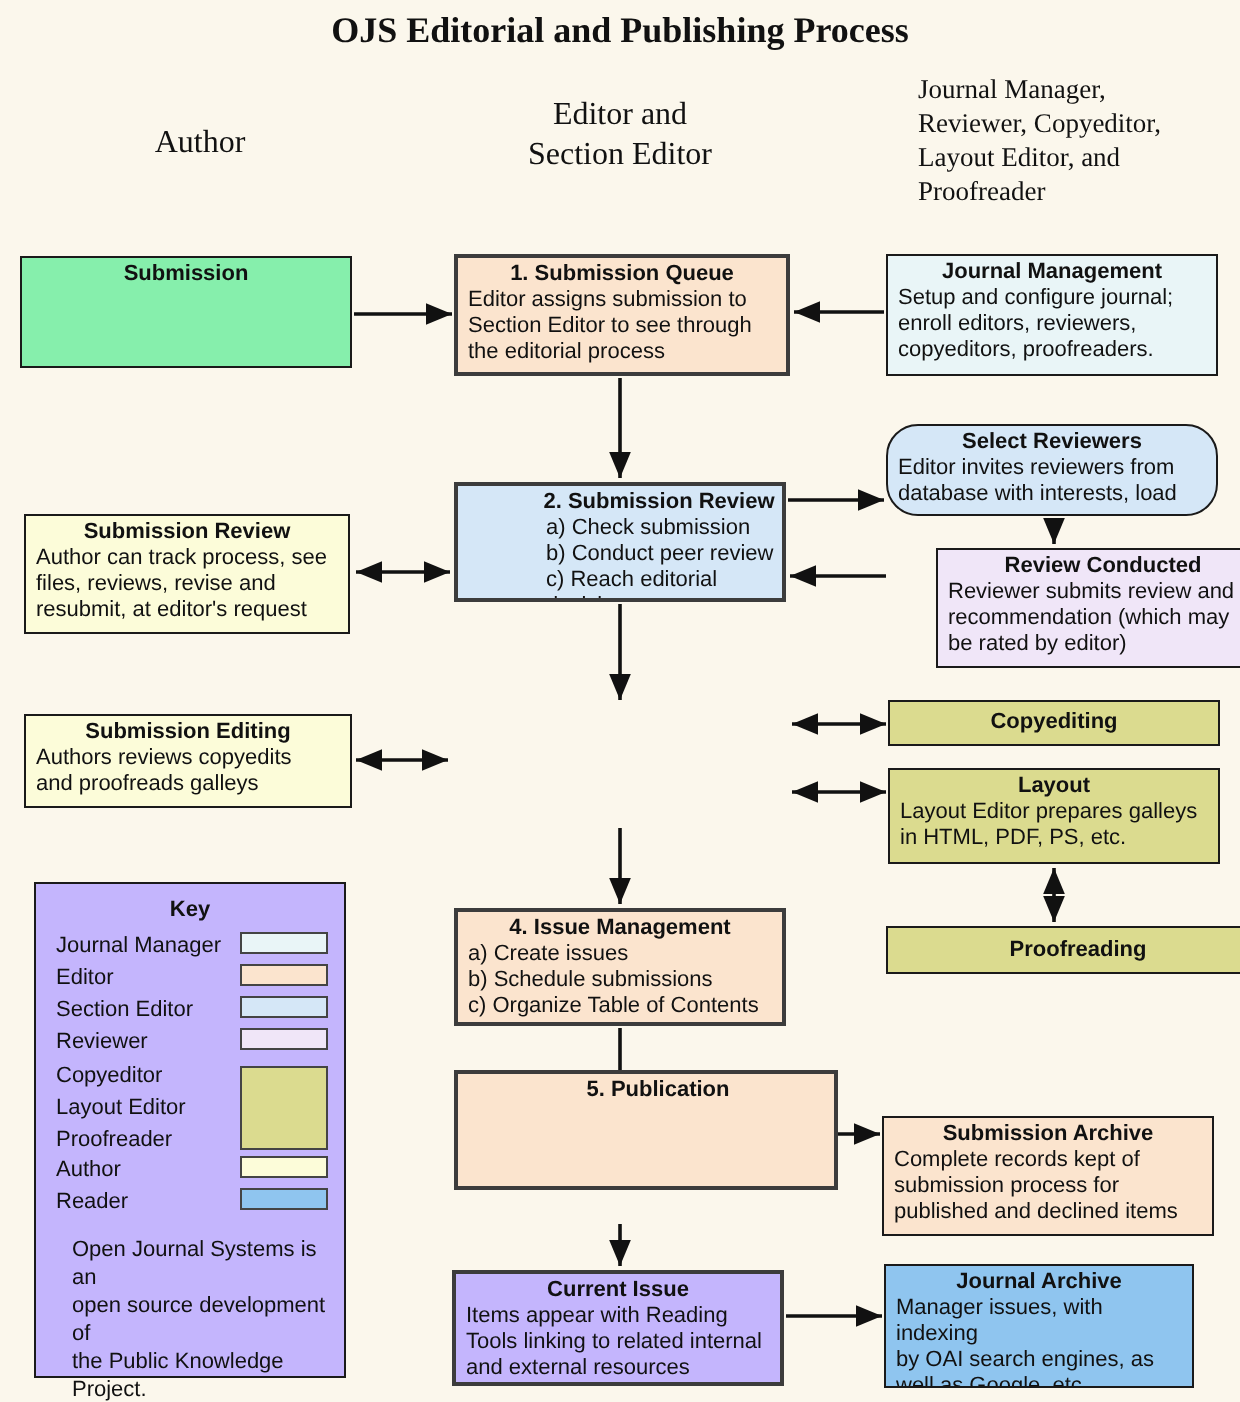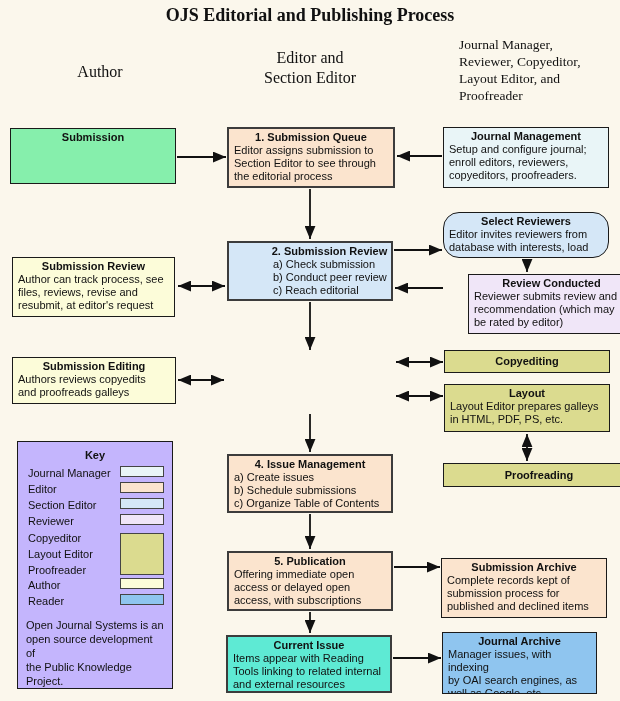--- a/index.html
+++ b/index.html
@@ -17,21 +17,21 @@
   .label-only{display:flex;align-items:center;justify-content:center;}
   .label-only .t{padding-top:0;}
   .key{position:absolute;left:17px;top:441px;width:156px;height:248px;background:#c4b5fd;border:1px solid #1a1a1a;box-sizing:border-box;font-size:11px;line-height:14px;}
   .key-title{text-align:center;font-weight:bold;margin-top:6px;}
   .key-rows{margin:4px 8px 0 10px;}
   .krow{display:flex;align-items:flex-start;justify-content:space-between;height:16px;}
   .swatch{width:44px;height:11px;border:1px solid #444;box-sizing:border-box;background:#fff;}
   .kgroup{display:flex;justify-content:space-between;align-items:center;}
   .kgroup .klabels div{height:16px;display:flex;align-items:center;}
   .swatch-tall{width:44px;height:42px;border:1px solid #444;box-sizing:border-box;}
-  .key-note{margin:8px 8px 0 8px;white-space:pre-line;}
+  .key-note{margin:8px 8px 0 18px;white-space:pre-line;}
 </style>
 </head>
 <body>
 
 <div id="diagram">
 
   <div id="title">OJS Editorial and Publishing Process</div>
   <div class="hdr" id="hdr-author">Author</div>
   <div class="hdr" id="hdr-editor">Editor and
 Section Editor</div>
@@ -136,35 +136,32 @@
     <div class="t">Proofreading</div>
   </div>
 
   <div class="node mid" style="left: 227px; top: 454px; width: 166px; height: 59px; background-color: rgb(251, 228, 206);">
     <div class="t">4. Issue Management</div>
     <div class="b">a) Create issues
 b) Schedule submissions
 c) Organize Table of Contents</div>
   </div>
 
-  <div class="node mid" style="left: 227px; top: 551px; width: 166px; height: 60px; background-color: rgb(251, 228, 206);">
+  <div class="node mid" style="left: 227px; top: 535px; width: 192px; height: 60px; background-color: rgb(251, 228, 206); padding-left: 12px;">
     <div class="t">5. Publication</div>
-    <div class="b">Offering immediate open
-access or delayed open
-access, with subscriptions</div>
   </div>
 
   <div class="node" style="left: 441px; top: 558px; width: 166px; height: 60px; background-color: rgb(251, 228, 206);">
     <div class="t">Submission Archive</div>
     <div class="b">Complete records kept of
 submission process for
 published and declined items</div>
   </div>
 
-  <div class="node mid" style="left: 226px; top: 635px; width: 166px; height: 58px; background-color: #5eead4;">
+  <div class="node mid" style="left: 226px; top: 635px; width: 166px; height: 58px; background-color: #c4b5fd;">
     <div class="t">Current Issue</div>
     <div class="b">Items appear with Reading
 Tools linking to related internal
 and external resources</div>
   </div>
 
   <div class="node" style="left: 442px; top: 632px; width: 155px; height: 62px; background-color: rgb(143, 197, 239);">
     <div class="t">Journal Archive</div>
     <div class="b">Manager issues, with indexing
 by OAI search engines, as

